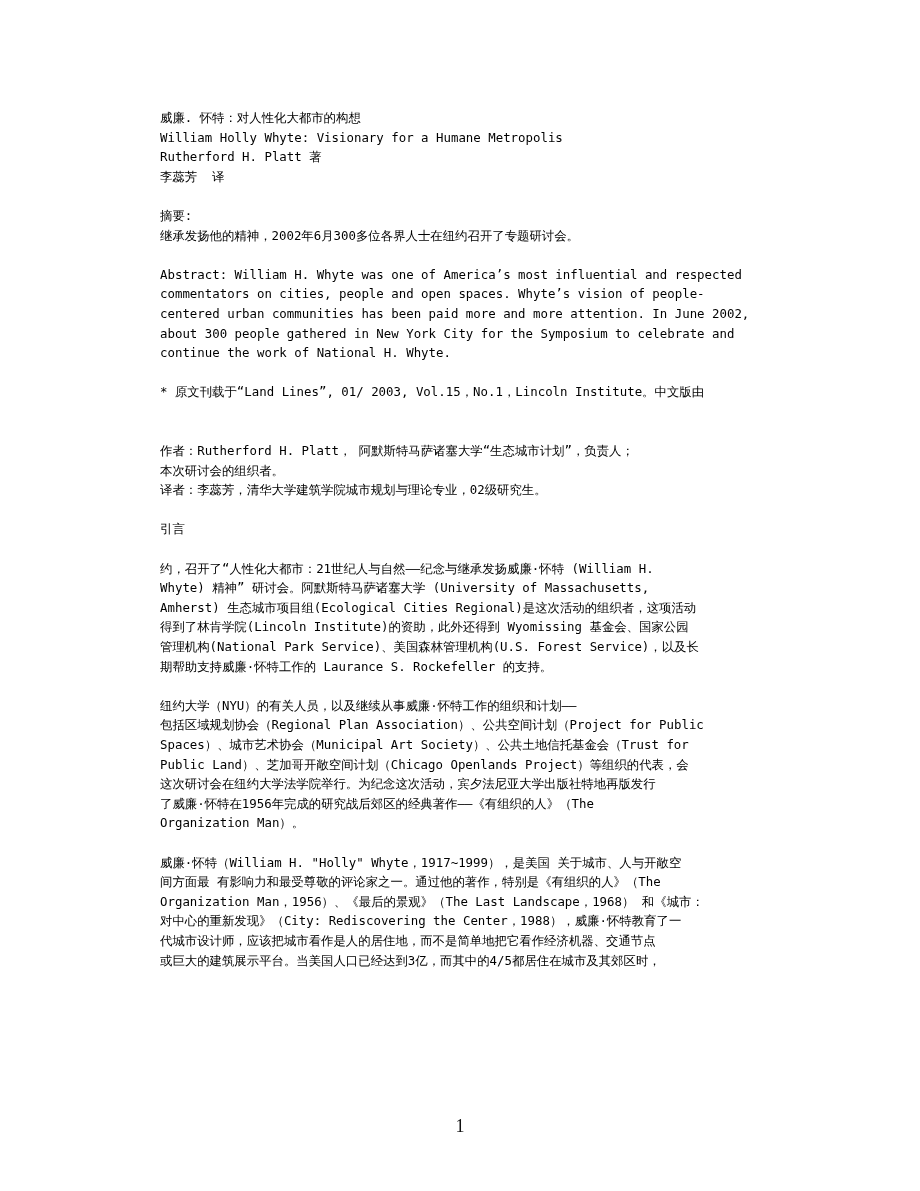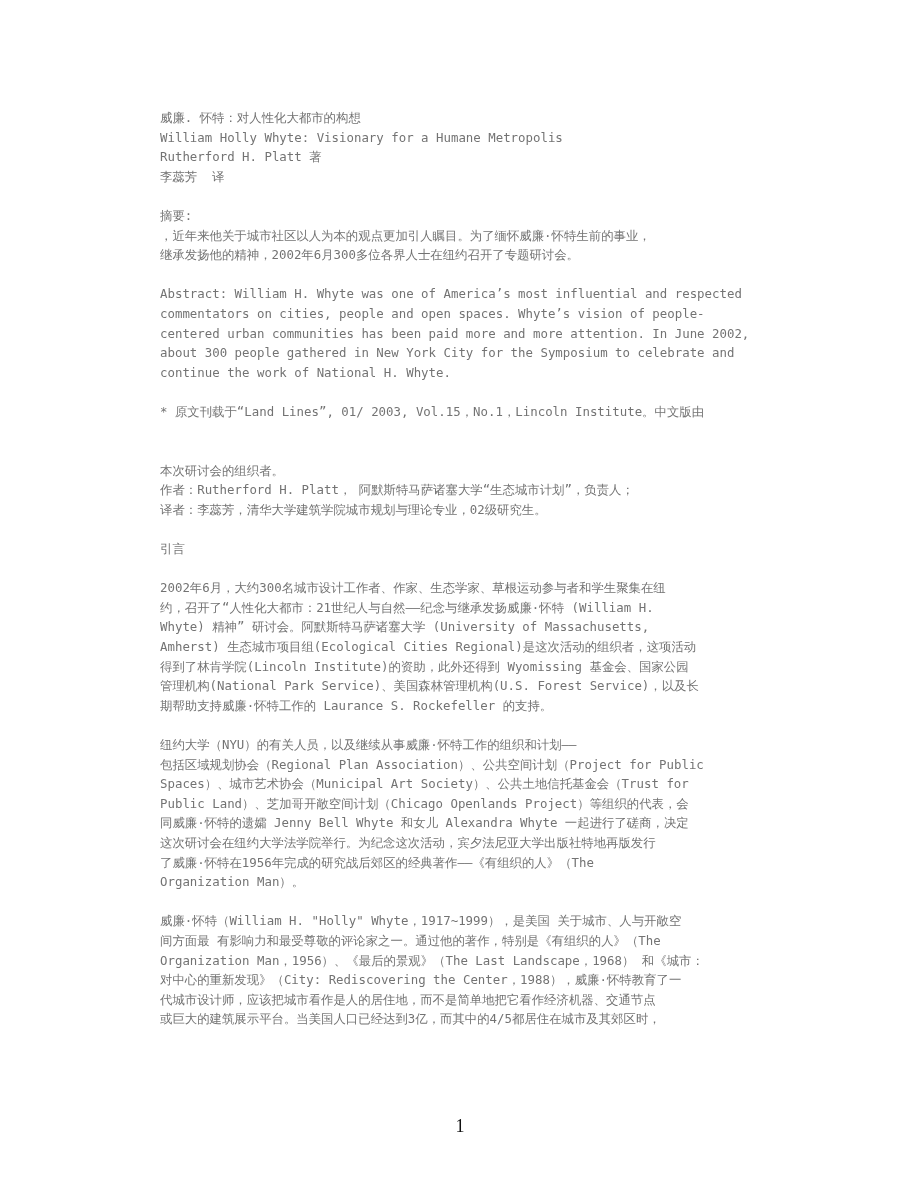--- a/index.html
+++ b/index.html
@@ -1,76 +1,73 @@
 <!DOCTYPE html>
 <html><head>
 <meta charset="utf-8">
 <style>
   html, body { margin:0; padding:0; background:#ffffff; }
   body { width:920px; height:1191px; position:relative; overflow:hidden; }
   .page { position:absolute; left:160px; top:108px; width:600px;
     font-family:"DejaVu Sans Mono","Liberation Mono",monospace;
-    font-size:12.4px; line-height:19.6px; color:#737373; }
+    font-size:12.4px; line-height:19.6px; color:#000000; }
   .line { white-space:pre; height:19.6px; }
   .blank { height:19.6px; }
   .para { margin:0; }
   .pagenum { position:absolute; left:0; width:920px; top:1116px; text-align:center;
     font-family:"Liberation Serif","DejaVu Serif",serif; font-size:18px; color:#111; }
 </style>
 </head>
 <body>
 
 <div class="page">
   <div class="line">威廉. 怀特：对人性化大都市的构想</div>
   <div class="line">William Holly Whyte: Visionary for a Humane Metropolis</div>
   <div class="line">Rutherford H. Platt 著</div>
   <div class="line">李蕊芳  译</div>
   <div class="blank"></div>
 
   <div class="line">摘要:</div>
-  <div class="line">，近年来他关于城市社区以人为本的观点更加引人瞩目。为了缅怀威廉·怀特生前的事业，</div>
   <div class="line">继承发扬他的精神，2002年6月300多位各界人士在纽约召开了专题研讨会。</div>
   <div class="blank"></div>
 
   <div class="line">Abstract: William H. Whyte was one of America’s most influential and respected</div>
   <div class="line">commentators on cities, people and open spaces. Whyte’s vision of people-</div>
   <div class="line">centered urban communities has been paid more and more attention. In June 2002,</div>
   <div class="line">about 300 people gathered in New York City for the Symposium to celebrate and</div>
   <div class="line">continue the work of National H. Whyte.</div>
   <div class="blank"></div>
 
   <div class="line">* 原文刊载于“Land Lines”, 01/ 2003, Vol.15，No.1，Lincoln Institute。中文版由</div>
   <div class="blank"></div>
   <div class="blank"></div>
 
+  <div class="line">作者：Rutherford H. Platt， 阿默斯特马萨诸塞大学“生态城市计划”，负责人；</div>
   <div class="line">本次研讨会的组织者。</div>
-  <div class="line">作者：Rutherford H. Platt， 阿默斯特马萨诸塞大学“生态城市计划”，负责人；</div>
   <div class="line">译者：李蕊芳，清华大学建筑学院城市规划与理论专业，02级研究生。</div>
   <div class="blank"></div>
 
   <div class="line">引言</div>
   <div class="blank"></div>
 
   <div class="para">
-    <div class="line">2002年6月，大约300名城市设计工作者、作家、生态学家、草根运动参与者和学生聚集在纽</div>
     <div class="line">约，召开了“人性化大都市：21世纪人与自然——纪念与继承发扬威廉·怀特 (William H.</div>
     <div class="line">Whyte) 精神” 研讨会。阿默斯特马萨诸塞大学 (University of Massachusetts,</div>
     <div class="line">Amherst) 生态城市项目组(Ecological Cities Regional)是这次活动的组织者，这项活动</div>
     <div class="line">得到了林肯学院(Lincoln Institute)的资助，此外还得到 Wyomissing 基金会、国家公园</div>
     <div class="line">管理机构(National Park Service)、美国森林管理机构(U.S. Forest Service)，以及长</div>
     <div class="line">期帮助支持威廉·怀特工作的 Laurance S. Rockefeller 的支持。</div>
   </div>
   <div class="blank"></div>
 
   <div class="para">
     <div class="line">纽约大学（NYU）的有关人员，以及继续从事威廉·怀特工作的组织和计划——</div>
     <div class="line">包括区域规划协会（Regional Plan Association）、公共空间计划（Project for Public</div>
     <div class="line">Spaces）、城市艺术协会（Municipal Art Society）、公共土地信托基金会（Trust for</div>
     <div class="line">Public Land）、芝加哥开敞空间计划（Chicago Openlands Project）等组织的代表，会</div>
-    <div class="line">同威廉·怀特的遗孀 Jenny Bell Whyte 和女儿 Alexandra Whyte 一起进行了磋商，决定</div>
     <div class="line">这次研讨会在纽约大学法学院举行。为纪念这次活动，宾夕法尼亚大学出版社特地再版发行</div>
     <div class="line">了威廉·怀特在1956年完成的研究战后郊区的经典著作——《有组织的人》（The</div>
     <div class="line">Organization Man）。</div>
   </div>
   <div class="blank"></div>
 
   <div class="para">
     <div class="line">威廉·怀特（William H. "Holly" Whyte，1917~1999），是美国 关于城市、人与开敞空</div>
     <div class="line">间方面最 有影响力和最受尊敬的评论家之一。通过他的著作，特别是《有组织的人》（The</div>
     <div class="line">Organization Man，1956）、《最后的景观》（The Last Landscape，1968） 和《城市：</div>

